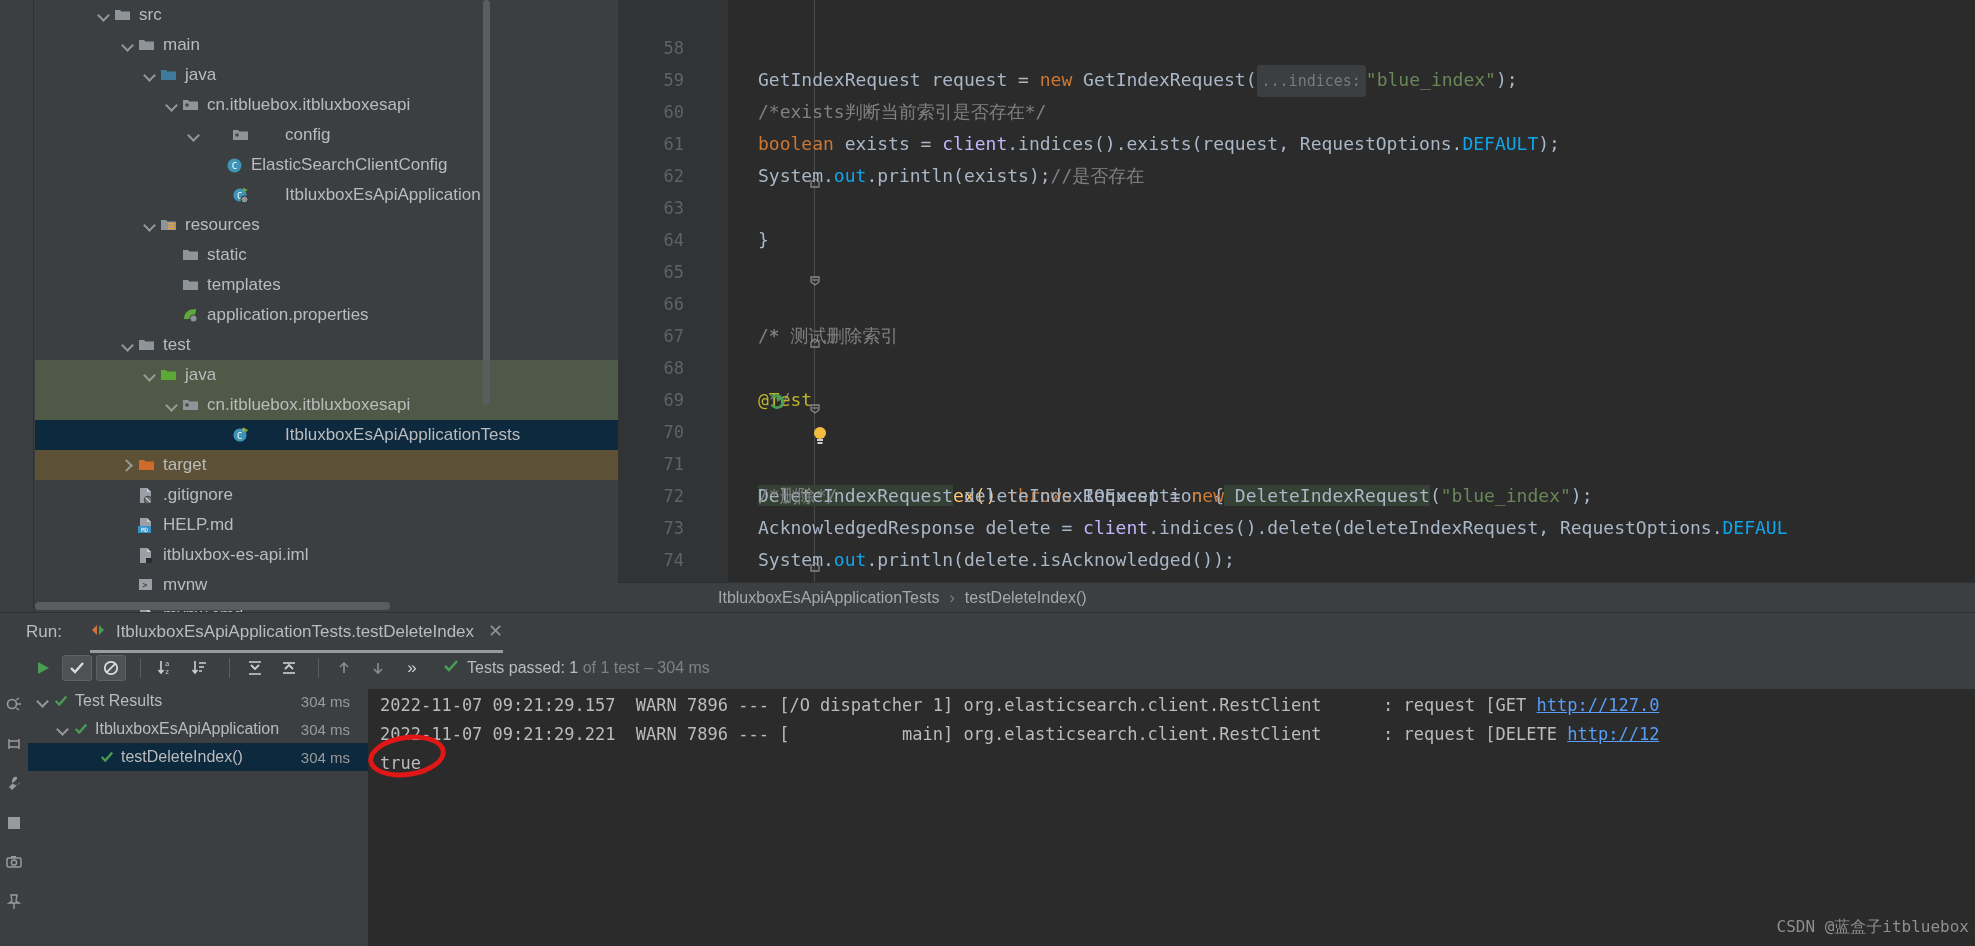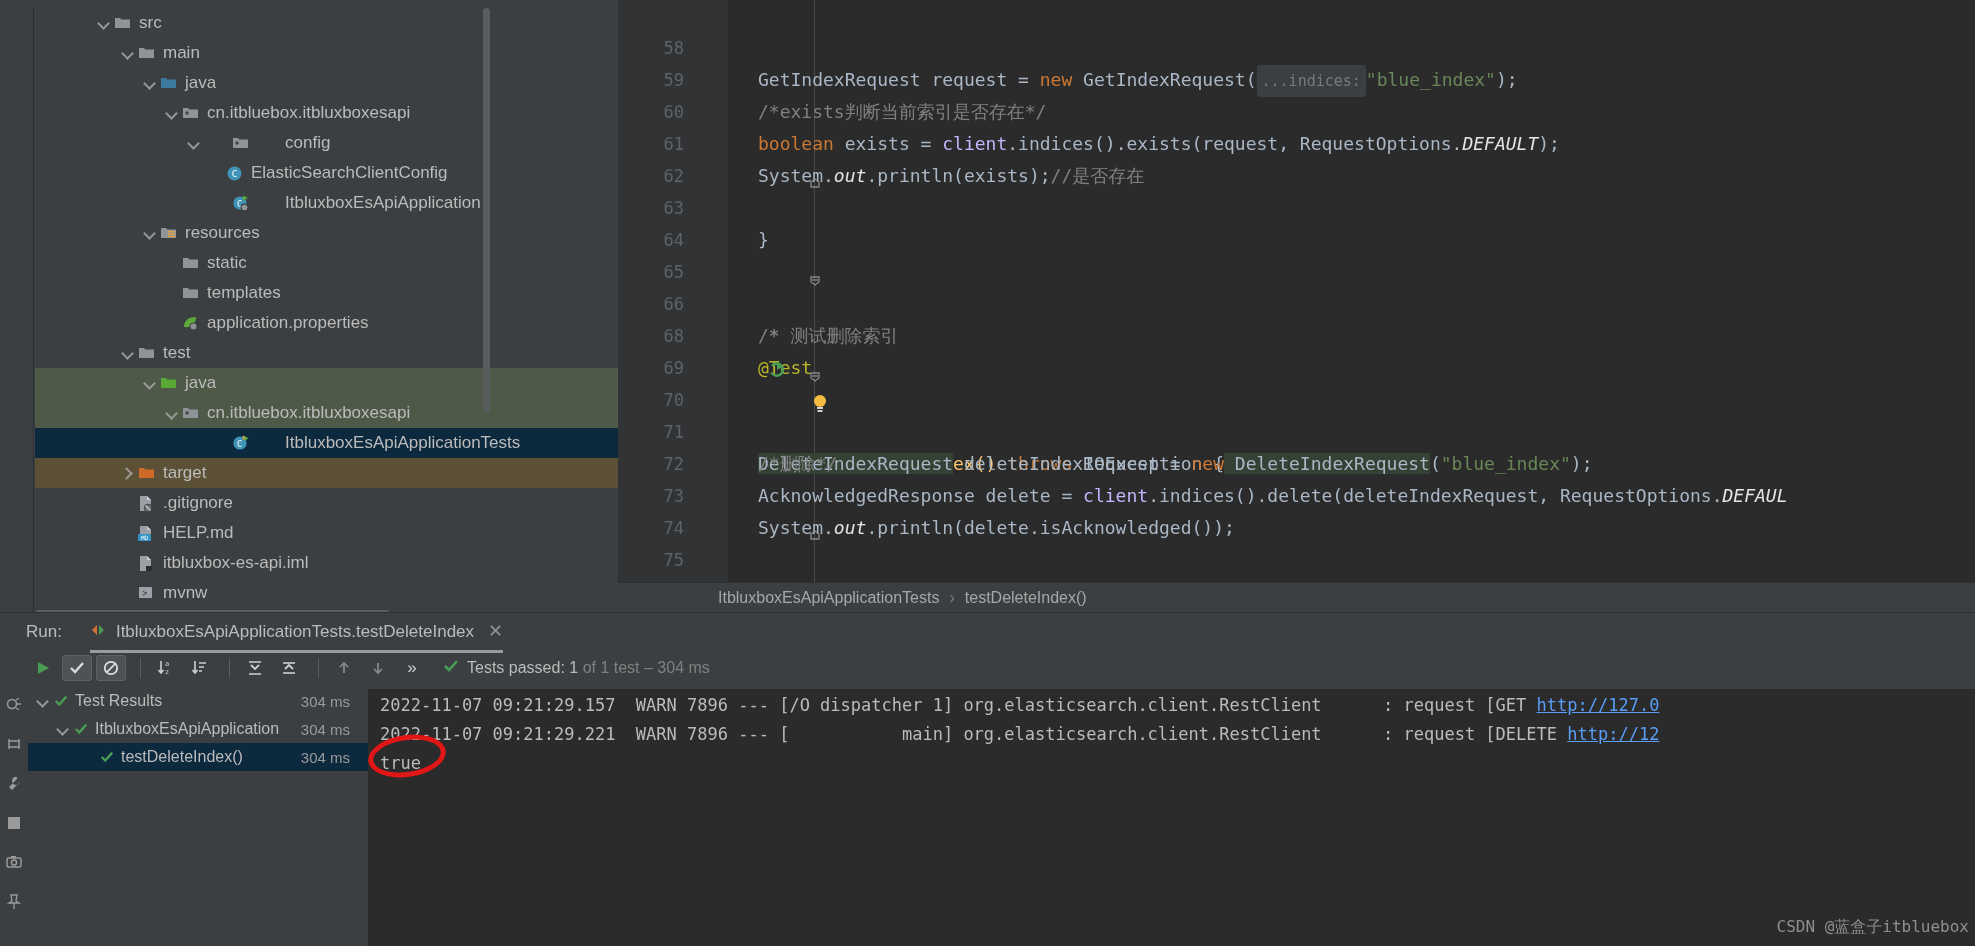--- a/index.html
+++ b/index.html
@@ -7,21 +7,21 @@
     width: 1975px; height: 946px;
     background: #3c3f41;
     font-family: "Liberation Sans", sans-serif;
     overflow: hidden;
   }
   .root { position: relative; width: 1975px; height: 946px; }
 
   
   .project-pane {
     position: absolute; left: 0; top: 0; width: 618px; height: 612px;
-    background: #3c3f41; overflow: hidden; margin-top: 8px;
+    background: #3c3f41; overflow: hidden;
   }
   .tree-gutter {
     position: absolute; left: 0; top: 0; width: 34px; height: 612px;
     background: #3c3f41; border-right: 1px solid #2e3133;
   }
   .tree-list { position: absolute; left: 35px; top: 0; right: 0; }
   .tree-row {
     display: flex; align-items: center; height: 30px;
     font-size: 17px; color: #bbbbbb; white-space: nowrap;
     padding-left: 0;
@@ -91,21 +91,21 @@
   }
   .gut-icon { position: absolute; left: 42px; top: 6px; }
   .bulb { position: absolute; left: 85px; top: 7px; }
 
   .kw  { color: #cc7832; }
   .str { color: #6a8759; }
   .cmt { color: #808080; }
   .ann { color: #bbb529; }
   .fn  { color: #ffc66d; }
   .fld { color: #c4b5fd; }
-  .sfl { color: #e5e5e5; font-style: italic; }
+  .sfl { color: #0ea5e9; }
   .cls { color: #a9b7c6; }
   .hint {
     background: #3b3f41; color: #7a7a7a; border-radius: 3px;
     padding: 7px 5px; font-size: 15px;
   }
   .hl-usage { background: #344134; }
 
   .vline {
     position: absolute; left: 196px; top: 0; width: 1px; height: 585px;
     background: #4b4b4b;
@@ -476,20 +476,29 @@
             </svg>
         </span>
         <span class="ctext cmt">/*</span>
       </div>
 
       <div class="cline">
         <span class="lnum">66</span>
         <span class="ctext cmt"> * 测试删除索引</span>
       </div>
 
+      <div class="cline">
+        <span class="lnum">67</span>
+        <span class="fold">
+          <svg width="14" height="14" viewBox="0 0 14 14">
+              <path d="M3 10 L3 5 L7 2 L11 5 L11 10 Z" fill="none" stroke="#888" stroke-width="1.3"></path>
+            </svg>
+        </span>
+        <span class="ctext cmt"> */</span>
+      </div>
 
       <div class="cline">
         <span class="lnum">68</span>
         <span class="ctext ann">@Test</span>
       </div>
 
       <div class="cline">
         <span class="lnum">69</span>
         <span class="gut-icon">
           <svg width="20" height="20" viewBox="0 0 20 20">

